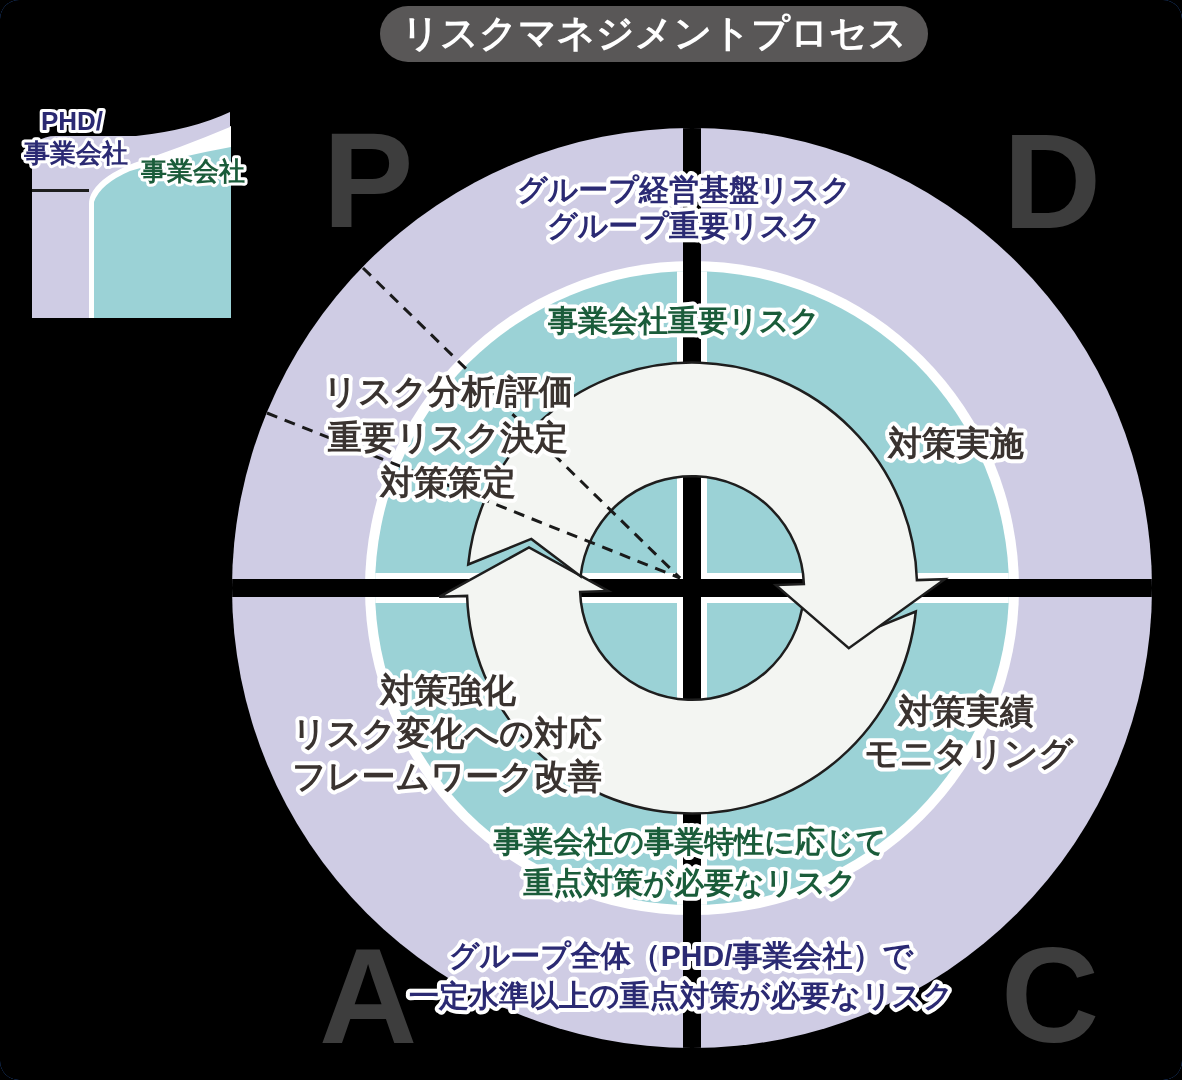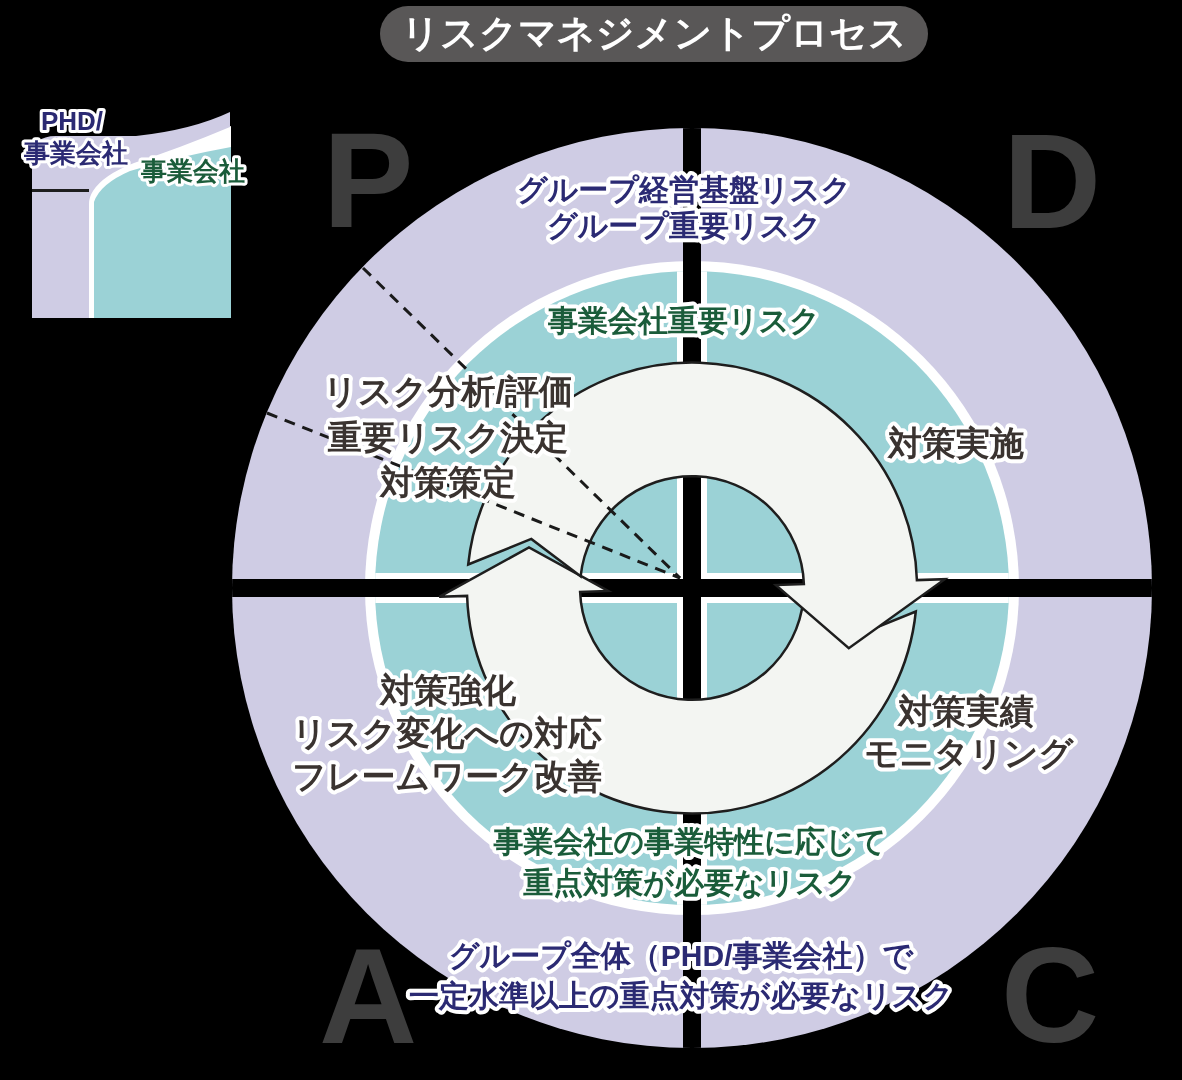--- a/index.html
+++ b/index.html
@@ -1,16 +1,16 @@
 <!DOCTYPE html>
 <html><head>
 <meta charset="utf-8">
 <style>
   html,body{margin:0;padding:0;background:#000;}
-  .stage{position:relative;width:1182px;height:1080px;overflow:hidden;background:#3b82f6;}
+  .stage{position:relative;width:1182px;height:1080px;overflow:hidden;background:#3b82f6;border-radius:19px;}
   svg{display:block;}
   text{font-family:"Liberation Sans","DejaVu Sans",sans-serif;}
   .halo{stroke:#fff;stroke-width:8px;paint-order:stroke;stroke-linejoin:round;font-weight:700;}
   .halo-s{stroke:#fff;stroke-width:6px;paint-order:stroke;stroke-linejoin:round;font-weight:700;}
   .navy{fill:#2b2a73;}
   .green{fill:#1a5c3a;}
   .dark{fill:#3a3330;}
   .letter{fill:#3d3d3d;font-weight:700;}
   .title-text{fill:#ffffff;font-weight:700;}
 </style>

